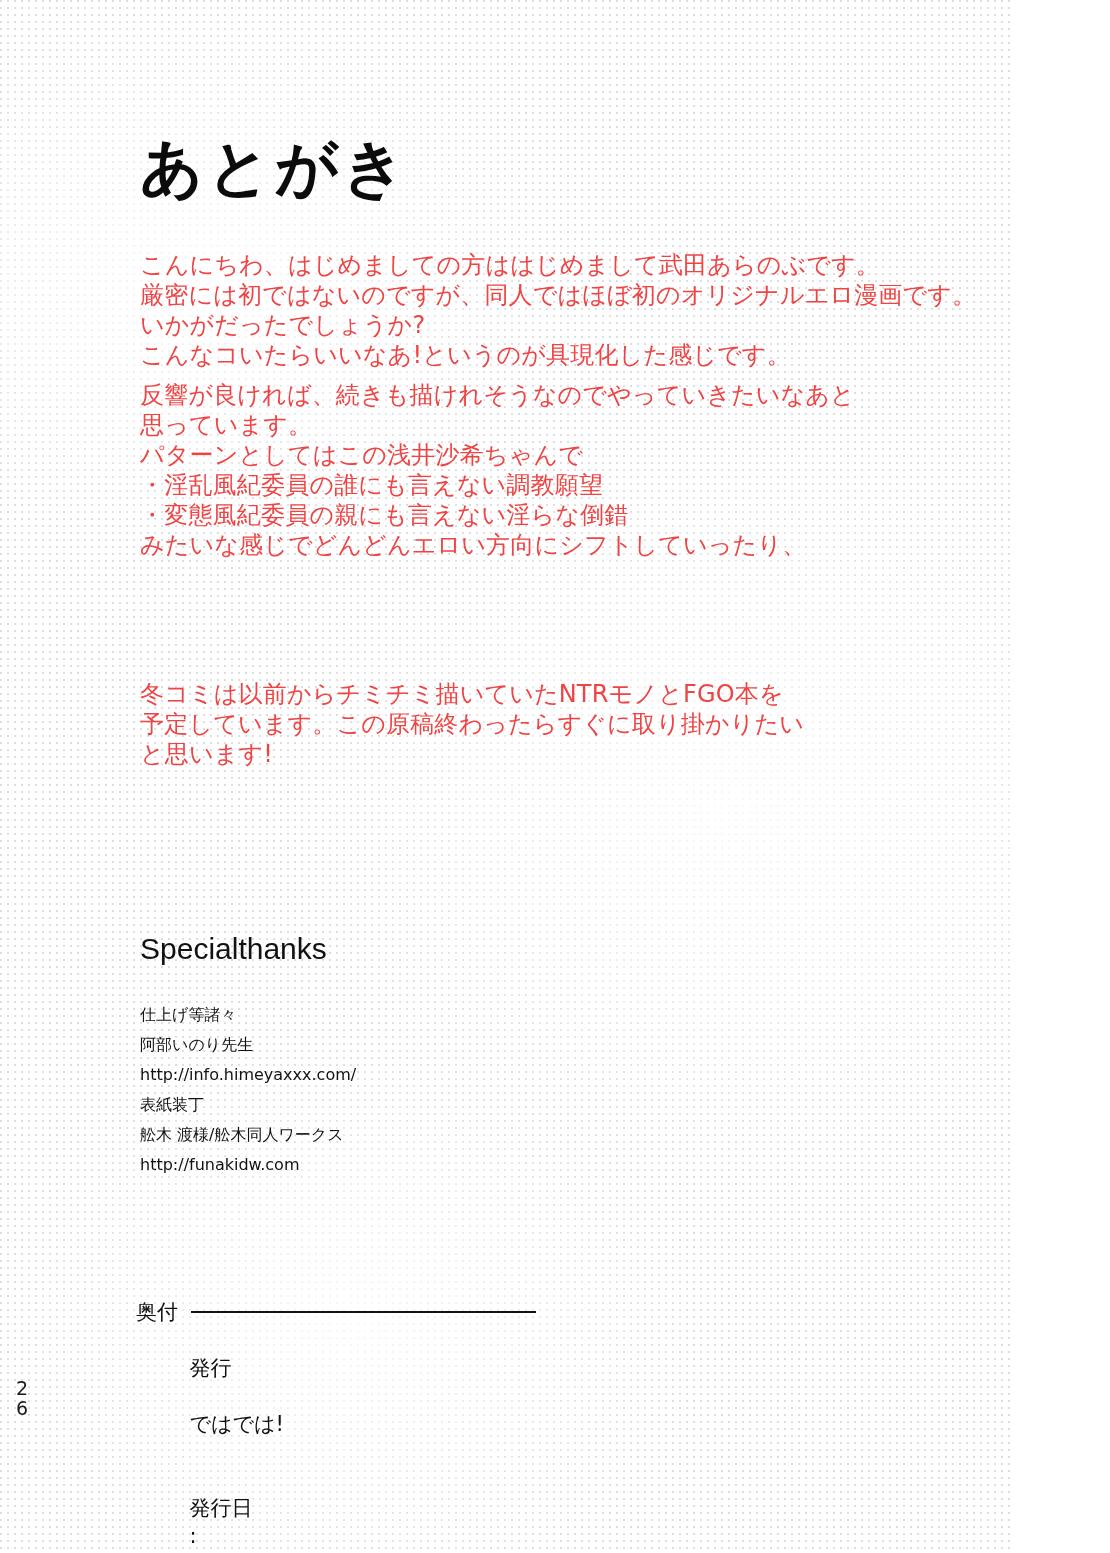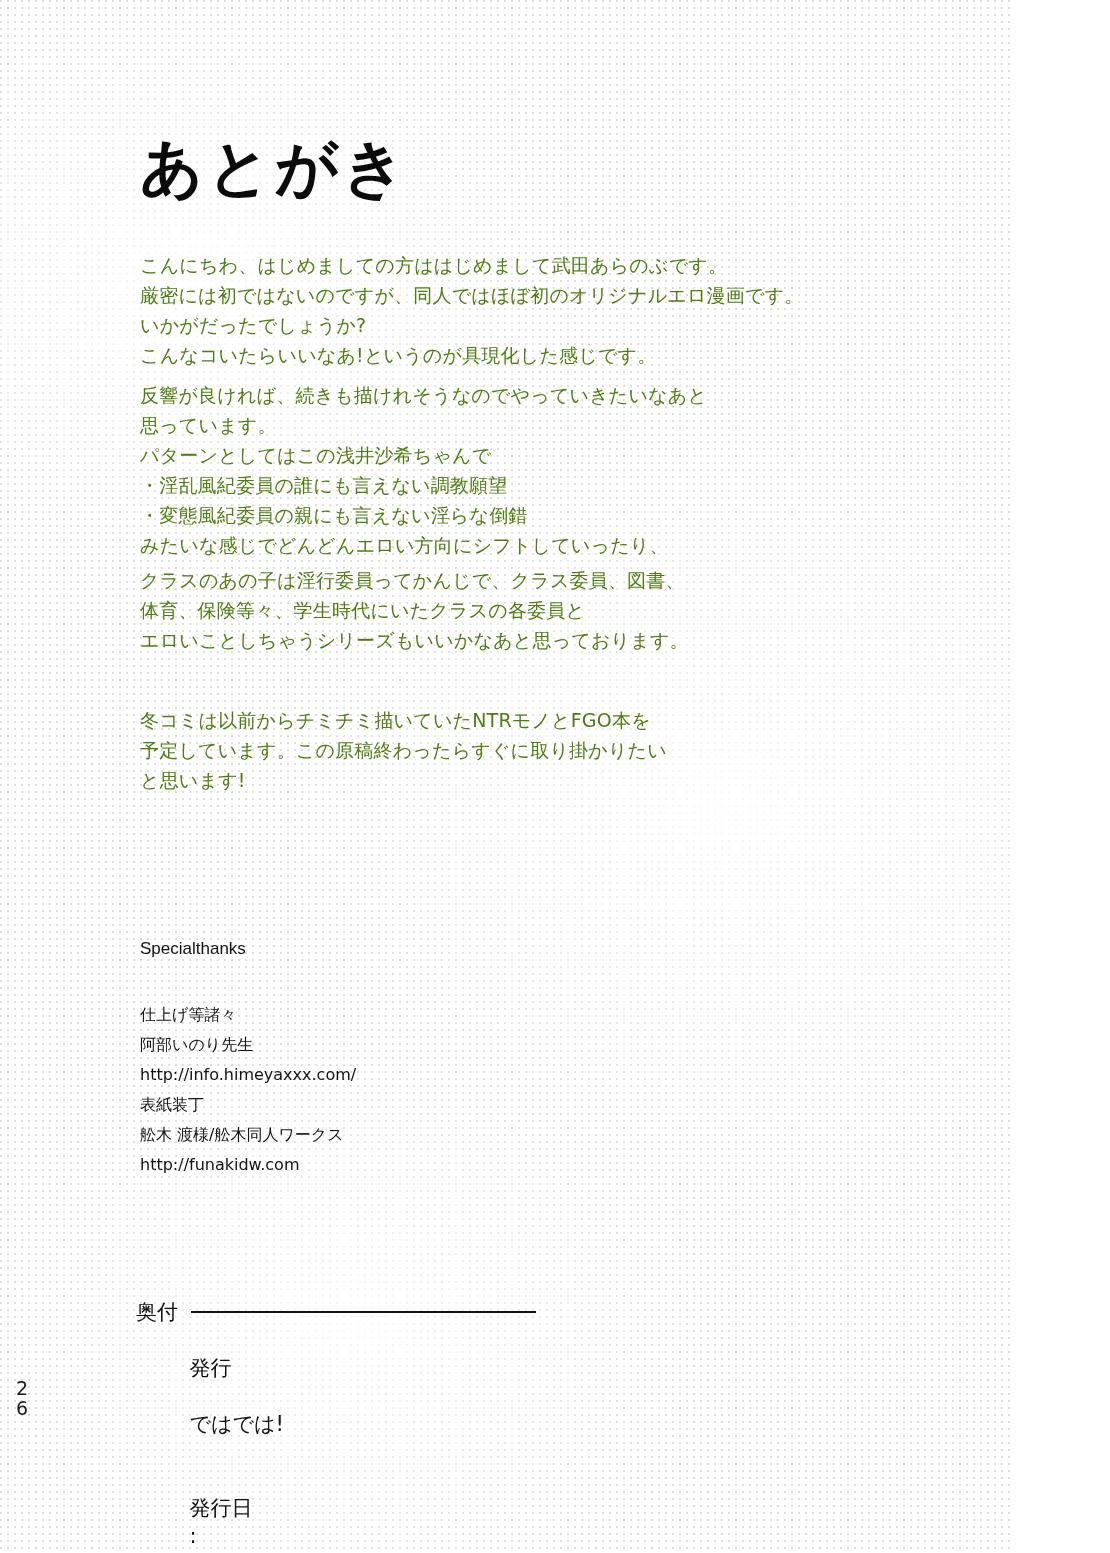--- a/index.html
+++ b/index.html
@@ -45,38 +45,38 @@
     font-size: 62px;
     font-weight: bold;
     letter-spacing: 4px;
     font-family: "DejaVu Sans", "Liberation Sans", sans-serif;
     color: #0b0b0b;
   }
   .body-block {
     position: absolute;
     left: 140px;
     width: 840px;
-    font-size: 19px;
+    font-size: 24px;
     line-height: 30px;
     letter-spacing: 0.2px;
-    color: #4d7c0f;
+    color: #ef4444;
     white-space: pre-line;
     font-family: "DejaVu Sans", "Liberation Sans", sans-serif;
   }
   .p1 { top: 250px; }
   .p2 { top: 380px; }
   .p3 { top: 565px; }
-  .p4 { top: 705px; }
+  .p4 { top: 679px; }
   .p5 { top: 782px; }
 
   .special-thanks {
     position: absolute;
     left: 140px;
     top: 934px;
-    font-size: 17px;
+    font-size: 30px;
     line-height: 30px;
     color: #121212;
     font-family: "Liberation Sans", sans-serif;
     text-align: right;
   }
   .credits {
     position: absolute;
     left: 140px;
     top: 1000px;
     width: 700px;
@@ -137,23 +137,20 @@
     <div class="body-block p1">こんにちわ、はじめましての方ははじめまして武田あらのぶです。
 厳密には初ではないのですが、同人ではほぼ初のオリジナルエロ漫画です。
 いかがだったでしょうか?
 こんなコいたらいいなあ!というのが具現化した感じです。</div>
     <div class="body-block p2">反響が良ければ、続きも描けれそうなのでやっていきたいなあと
 思っています。
 パターンとしてはこの浅井沙希ちゃんで
 ・淫乱風紀委員の誰にも言えない調教願望
 ・変態風紀委員の親にも言えない淫らな倒錯
 みたいな感じでどんどんエロい方向にシフトしていったり、</div>
-    <div class="body-block p3">クラスのあの子は淫行委員ってかんじで、クラス委員、図書、
-体育、保険等々、学生時代にいたクラスの各委員と
-エロいことしちゃうシリーズもいいかなあと思っております。</div>
     <div class="body-block p4">冬コミは以前からチミチミ描いていたNTRモノとFGO本を
 予定しています。この原稿終わったらすぐに取り掛かりたい
 と思います!</div>
 
     <div class="special-thanks">Specialthanks</div>
     <div class="credits">仕上げ等諸々
 阿部いのり先生
 http://info.himeyaxxx.com/
 表紙装丁
 舩木 渡様/舩木同人ワークス

